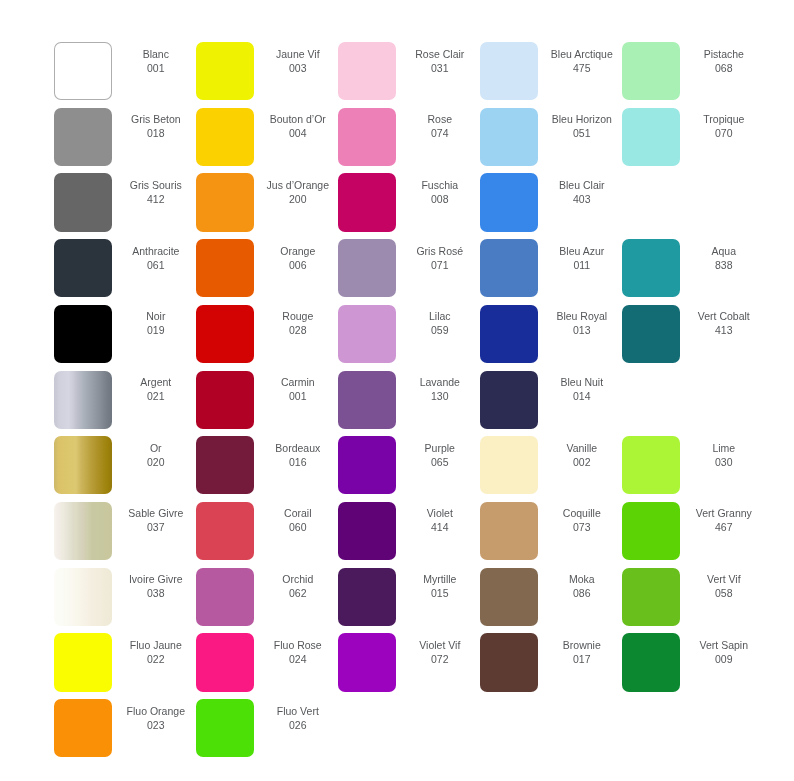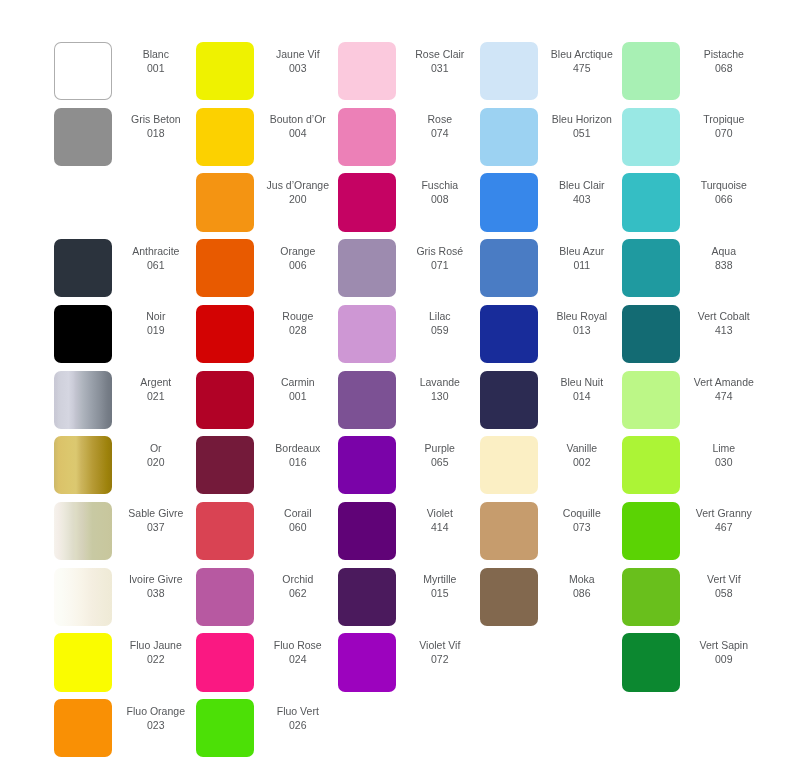--- a/index.html
+++ b/index.html
@@ -29,20 +29,27 @@
       <div class="cd">001</div>
     </div>
   </div>
   <div class="item" style="top:95.7px">
     <div class="chip" style="background: rgb(142, 142, 142);"></div>
     <div class="txt">
       <div class="nm">Gris Beton</div>
       <div class="cd">018</div>
     </div>
   </div>
+  <div class="item" style="top:161.4px">
+    <div class="chip" style="background: rgb(102, 102, 102);"></div>
+    <div class="txt">
+      <div class="nm">Gris Souris</div>
+      <div class="cd">412</div>
+    </div>
+  </div>
   <div class="item" style="top:227.1px">
     <div class="chip" style="background: rgb(43, 51, 61);"></div>
     <div class="txt">
       <div class="nm">Anthracite</div>
       <div class="cd">061</div>
     </div>
   </div>
   <div class="item" style="top:292.8px">
     <div class="chip" style="background: rgb(0, 0, 0);"></div>
     <div class="txt">
@@ -301,64 +308,57 @@
       <div class="cd">073</div>
     </div>
   </div>
   <div class="item" style="top:555.6px">
     <div class="chip" style="background: rgb(130, 104, 78);"></div>
     <div class="txt">
       <div class="nm">Moka</div>
       <div class="cd">086</div>
     </div>
   </div>
+  <div class="item" style="top:621.3px">
+    <div class="chip" style="background: rgb(93, 59, 50);"></div>
+    <div class="txt">
+      <div class="nm">Brownie</div>
+      <div class="cd">017</div>
+    </div>
+  </div>
 </div>
 <div class="col" style="left:621.5px">
   <div class="item" style="top:30.0px">
     <div class="chip" style="background: rgb(168, 240, 180);"></div>
     <div class="txt">
       <div class="nm">Pistache</div>
       <div class="cd">068</div>
     </div>
   </div>
   <div class="item" style="top:95.7px">
     <div class="chip" style="background: rgb(153, 232, 228);"></div>
     <div class="txt">
       <div class="nm">Tropique</div>
       <div class="cd">070</div>
     </div>
   </div>
-  <div class="item" style="top:161.4px">
-    <div class="chip" style="background: rgb(53, 190, 196);"></div>
-    <div class="txt">
-      <div class="nm">Turquoise</div>
-      <div class="cd">066</div>
-    </div>
-  </div>
   <div class="item" style="top:227.1px">
     <div class="chip" style="background: rgb(31, 154, 160);"></div>
     <div class="txt">
       <div class="nm">Aqua</div>
       <div class="cd">838</div>
     </div>
   </div>
   <div class="item" style="top:292.8px">
     <div class="chip" style="background: rgb(19, 107, 115);"></div>
     <div class="txt">
       <div class="nm">Vert Cobalt</div>
       <div class="cd">413</div>
     </div>
   </div>
-  <div class="item" style="top:358.5px">
-    <div class="chip" style="background: rgb(188, 247, 135);"></div>
-    <div class="txt">
-      <div class="nm">Vert Amande</div>
-      <div class="cd">474</div>
-    </div>
-  </div>
   <div class="item" style="top:424.2px">
     <div class="chip" style="background: rgb(172, 244, 54);"></div>
     <div class="txt">
       <div class="nm">Lime</div>
       <div class="cd">030</div>
     </div>
   </div>
   <div class="item" style="top:489.9px">
     <div class="chip" style="background: rgb(91, 211, 4);"></div>
     <div class="txt">

